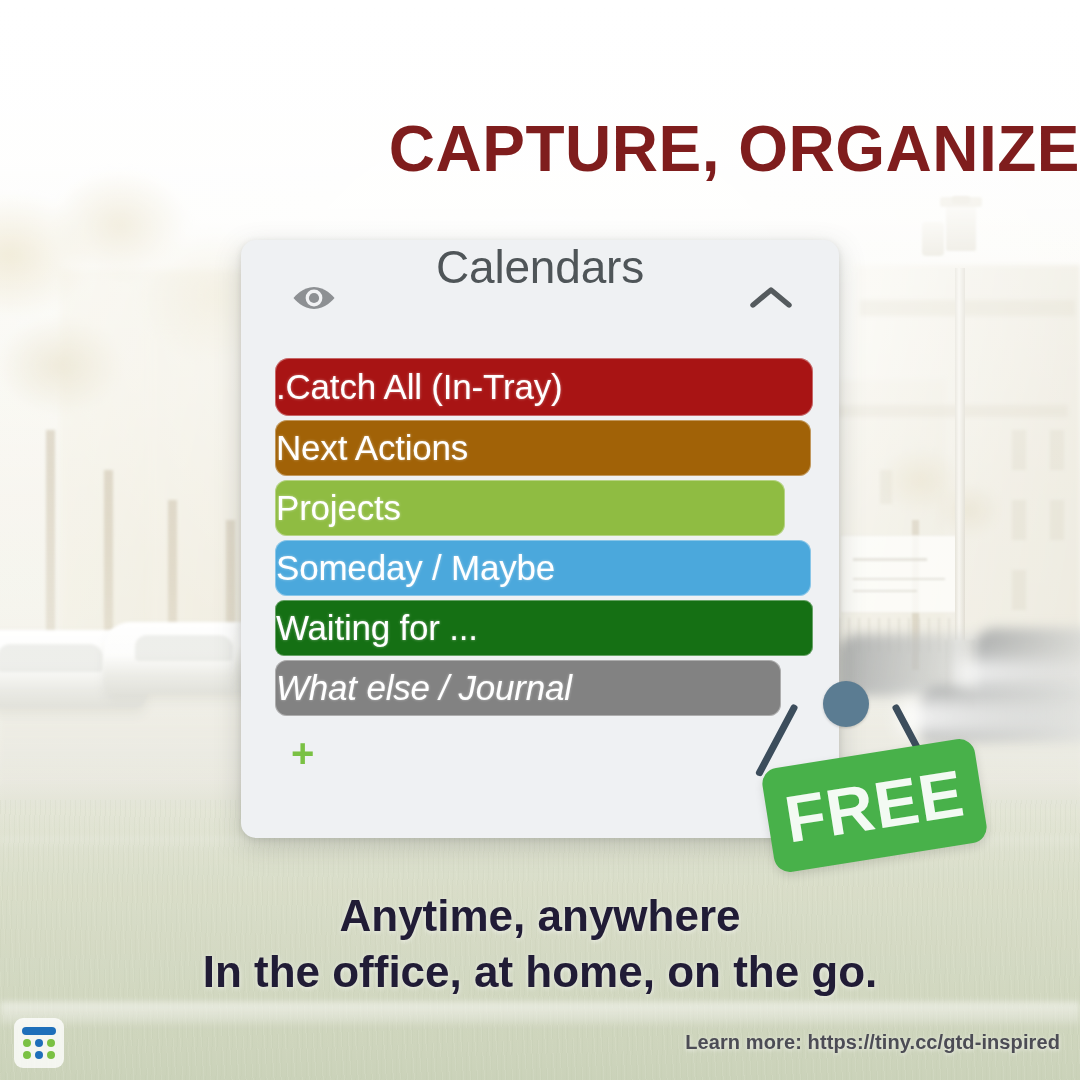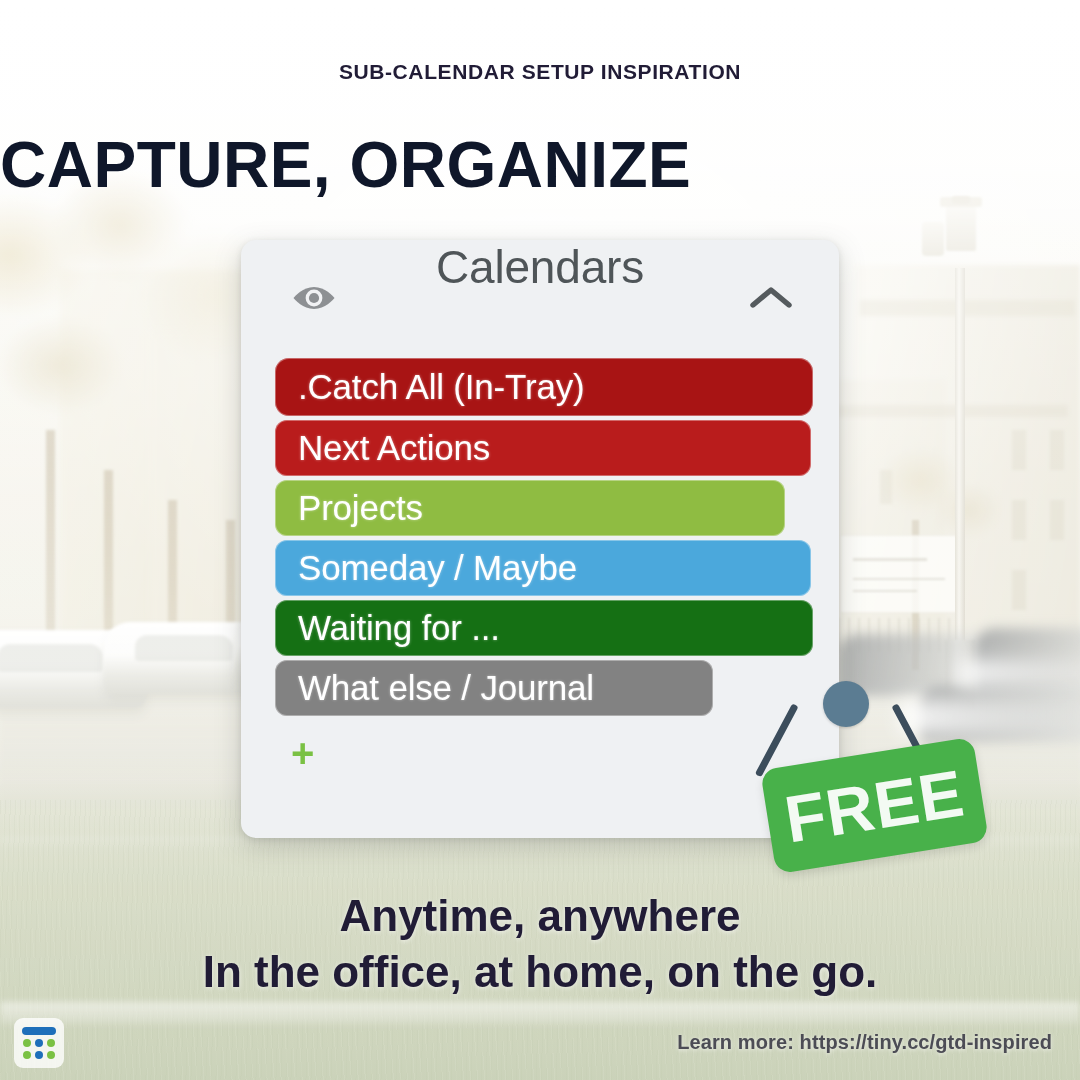--- a/index.html
+++ b/index.html
@@ -230,36 +230,35 @@
 
   
   .kicker {
     position: absolute; left: 0; top: 60px; width: 100%;
     text-align: center;
     font-size: 21px; font-weight: bold; letter-spacing: .6px;
     color: #211c36;
   }
   .headline {
     position: absolute; left: 0; top: 112px; width: 100%;
-    text-align: left;
+    text-align: right;
     font-size: 64px; font-weight: bold; letter-spacing: .5px;
-    color: #0f172a;
-    margin-top: 16px;
+    color: #7f1d1d;
   }
 
   .tagline {
     position: absolute; left: 0; top: 888px; width: 100%;
     text-align: center;
     font-size: 44px; font-weight: bold; line-height: 1.28;
     color: #211c36;
     text-shadow: 0 1px 5px rgba(255,255,255,.65);
   }
 
   .learn {
-    position: absolute; right: 28px; bottom: 26px;
+    position: absolute; right: 20px; bottom: 26px;
     font-size: 20px; font-weight: bold; letter-spacing: .1px;
     color: #4c4c55;
     text-shadow: 0 1px 4px rgba(255,255,255,.7);
   }
 
   
   .logo {
     position: absolute; left: 14px; bottom: 12px;
     width: 50px; height: 50px;
     background: rgba(255,255,255,.78);
@@ -310,21 +309,21 @@
   }
 
   .cal-list { padding: 0 26px 0 34px; }
 
   .cal-row {
     position: relative;
     height: 56px;
     margin-bottom: 4px;
     border-radius: 12px;
     display: flex; align-items: center;
-    padding-left: 23px;
+    padding-left: 1px;
     box-shadow: inset 0 0 0 1px rgba(255,255,255,.35);
   }
   .cal-row .label {
     font-size: 35px; font-weight: normal;
     color: #ffffff;
     text-shadow: 0 0 3px rgba(255,255,255,.45);
     letter-spacing: -.2px;
     white-space: nowrap;
   }
   .cal-row.r0 { height: 58px; border-radius: 14px; }
@@ -435,21 +434,20 @@
     <div class="mcar-light" style="left:960px; top:660px; width:170px; height:26px;"></div>
 
     <div class="curb"></div>
     <div class="grass"></div>
     <div class="grass-tex"></div>
     <div class="path"></div>
 
     <div class="bleach"></div>
   </div>
 
-  <div class="kicker">SUB-CALENDAR SETUP INSPIRATION</div>
   <div class="headline">CAPTURE, ORGANIZE</div>
 
   <div class="panel">
 
     <div class="panel-head">
       <div class="eye-btn">
         <svg width="44" height="28" viewBox="0 0 44 28" aria-hidden="true">
           <path d="M22 3 C33 3 41 12 42.5 14 C41 16 33 25 22 25 C11 25 3 16 1.5 14 C3 12 11 3 22 3 Z" fill="#8d9093"></path>
           <circle cx="22" cy="14" r="8.4" fill="#f1f2f4"></circle>
           <circle cx="22" cy="14" r="5.1" fill="#8d9093"></circle>
@@ -464,37 +462,37 @@
         </svg>
       </div>
     </div>
 
     <div class="cal-list">
 
       <div class="cal-row r0" style="background:#A81414; width:538px;">
         <span class="label">.Catch All (In-Tray)</span>
       </div>
 
-      <div class="cal-row" style="background:#b91c1c; width:536px;">
+      <div class="cal-row" style="background:#a16207; width:536px;">
         <span class="label">Next Actions</span>
       </div>
 
       <div class="cal-row" style="background:#8FBC42; width:510px;">
         <span class="label">Projects</span>
       </div>
 
       <div class="cal-row" style="background:#4BA8DC; width:536px;text-align:right;">
         <span class="label">Someday / Maybe</span>
       </div>
 
-      <div class="cal-row" style="background:#157014; width:538px;">
+      <div class="cal-row" style="background:#157014; width:538px;border-radius:9px;">
         <span class="label">Waiting for ...</span>
       </div>
 
-      <div class="cal-row" style="background:#828282; width:438px;">
+      <div class="cal-row" style="background:#828282; width:506px;font-style:italic;">
         <span class="label">What else / Journal</span>
       </div>
 
       <div class="add-row">
         <span class="plus">+</span>
       </div>
 
     </div>
   </div>
 

